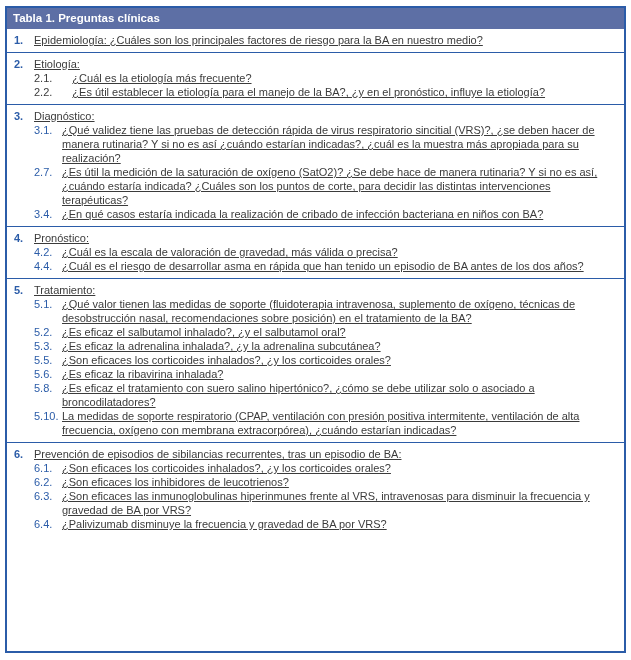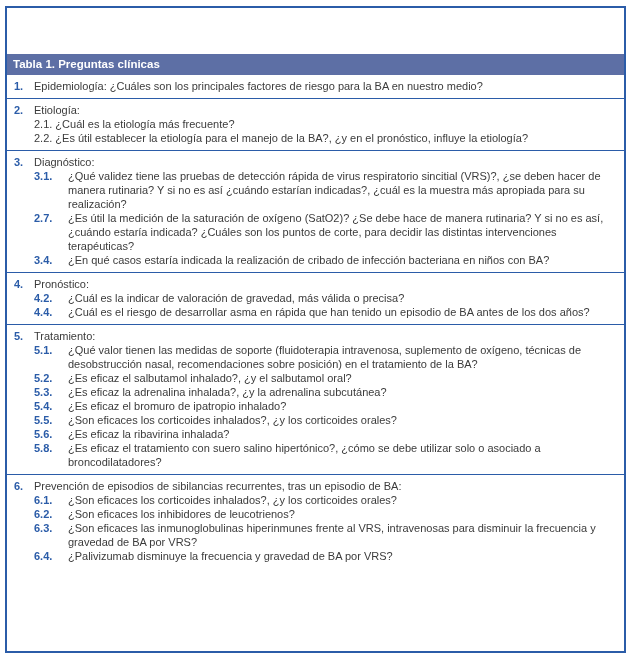--- a/index.html
+++ b/index.html
@@ -25,21 +25,20 @@
     background: #ffffff;
   }
   .table-header {
     background: #5d6fa5;
     color: #ffffff;
     font-weight: bold;
     font-size: 11.5px;
     line-height: 14px;
     padding: 3px 6px 4px 6px;
     flex: 0 0 auto;
-    margin-top: 46px;
   }
   .table-body {
     flex: 1 1 auto;
     overflow: hidden;
   }
   .section {
     border-top: 1px solid #2b5ca8;
     padding: 4px 6px 5px 3px;
     font-size: 11px;
     line-height: 14px;
@@ -47,35 +46,35 @@
   }
   .section:first-child { border-top: none; }
   .row { display: flex; align-items: flex-start; }
   .num {
     flex: 0 0 24px;
     box-sizing: border-box;
     padding-left: 4px;
     color: #2b5ca8;
     font-weight: bold;
   }
-  .txt { flex: 1 1 auto; }
+  .txt { flex: 1 1 auto; text-decoration: underline; }
   .sub-row { margin-left: 24px; }
   .subnum {
     flex: 0 0 auto;
     min-width: 26px;
     box-sizing: border-box;
-    margin-right: 8px;
+    margin-right: 2px;
     color: #2b5ca8;
-    font-weight: bold;
+    font-weight: normal;
   }
   .subnum.plain {
     color: #3b3b3b;
     font-weight: normal;
     min-width: 0;
-    margin-right: 3px;
+    margin-right: 20px;
   }
 </style>
 </head>
 <body>
 
 <div class="page">
   <div class="table">
     <div class="table-header">Tabla 1. Preguntas clínicas</div>
     <div class="table-body" id="table-body">
   <section class="section">
@@ -130,21 +129,21 @@
 
   <section class="section">
     <div class="row main-row">
       <span class="num">4.</span>
       <span class="txt">Pronóstico:</span>
     </div>
     <div class="items">
 
   <div class="row sub-row">
     <span class="subnum">4.2.</span>
-    <span class="txt">¿Cuál es la indicar de valoración de gravedad, más válida o precisa?</span>
+    <span class="txt">¿Cuál es la escala de valoración de gravedad, más válida o precisa?</span>
   </div>
 
 
   <div class="row sub-row">
     <span class="subnum">4.4.</span>
     <span class="txt">¿Cuál es el riesgo de desarrollar asma en rápida que han tenido un episodio de BA antes de los dos años?</span>
   </div>
 </div>
   </section>
 
@@ -162,42 +161,42 @@
   <div class="row sub-row">
     <span class="subnum">5.2.</span>
     <span class="txt">¿Es eficaz el salbutamol inhalado?, ¿y el salbutamol oral?</span>
   </div>
 
   <div class="row sub-row">
     <span class="subnum">5.3.</span>
     <span class="txt">¿Es eficaz la adrenalina inhalada?, ¿y la adrenalina subcutánea?</span>
   </div>
 
-  <div class="row sub-row">
-    <span class="subnum">5.4.</span>
-    <span class="txt">¿Es eficaz el bromuro de ipatropio inhalado?</span>
-  </div>
 
   <div class="row sub-row">
     <span class="subnum">5.5.</span>
     <span class="txt">¿Son eficaces los corticoides inhalados?, ¿y los corticoides orales?</span>
   </div>
 
   <div class="row sub-row">
     <span class="subnum">5.6.</span>
     <span class="txt">¿Es eficaz la ribavirina inhalada?</span>
   </div>
 
 
   <div class="row sub-row">
     <span class="subnum">5.8.</span>
     <span class="txt">¿Es eficaz el tratamiento con suero salino hipertónico?, ¿cómo se debe utilizar solo o asociado a broncodilatadores?</span>
   </div>
 
 
+  <div class="row sub-row">
+    <span class="subnum">5.10.</span>
+    <span class="txt">La medidas de soporte respiratorio (CPAP, ventilación con presión positiva intermitente, ventilación de alta frecuencia, oxígeno con membrana extracorpórea), ¿cuándo estarían indicadas?</span>
+  </div>
 
 </div>
   </section>
 
   <section class="section">
     <div class="row main-row">
       <span class="num">6.</span>
       <span class="txt">Prevención de episodios de sibilancias recurrentes, tras un episodio de BA:</span>
     </div>
     <div class="items">

